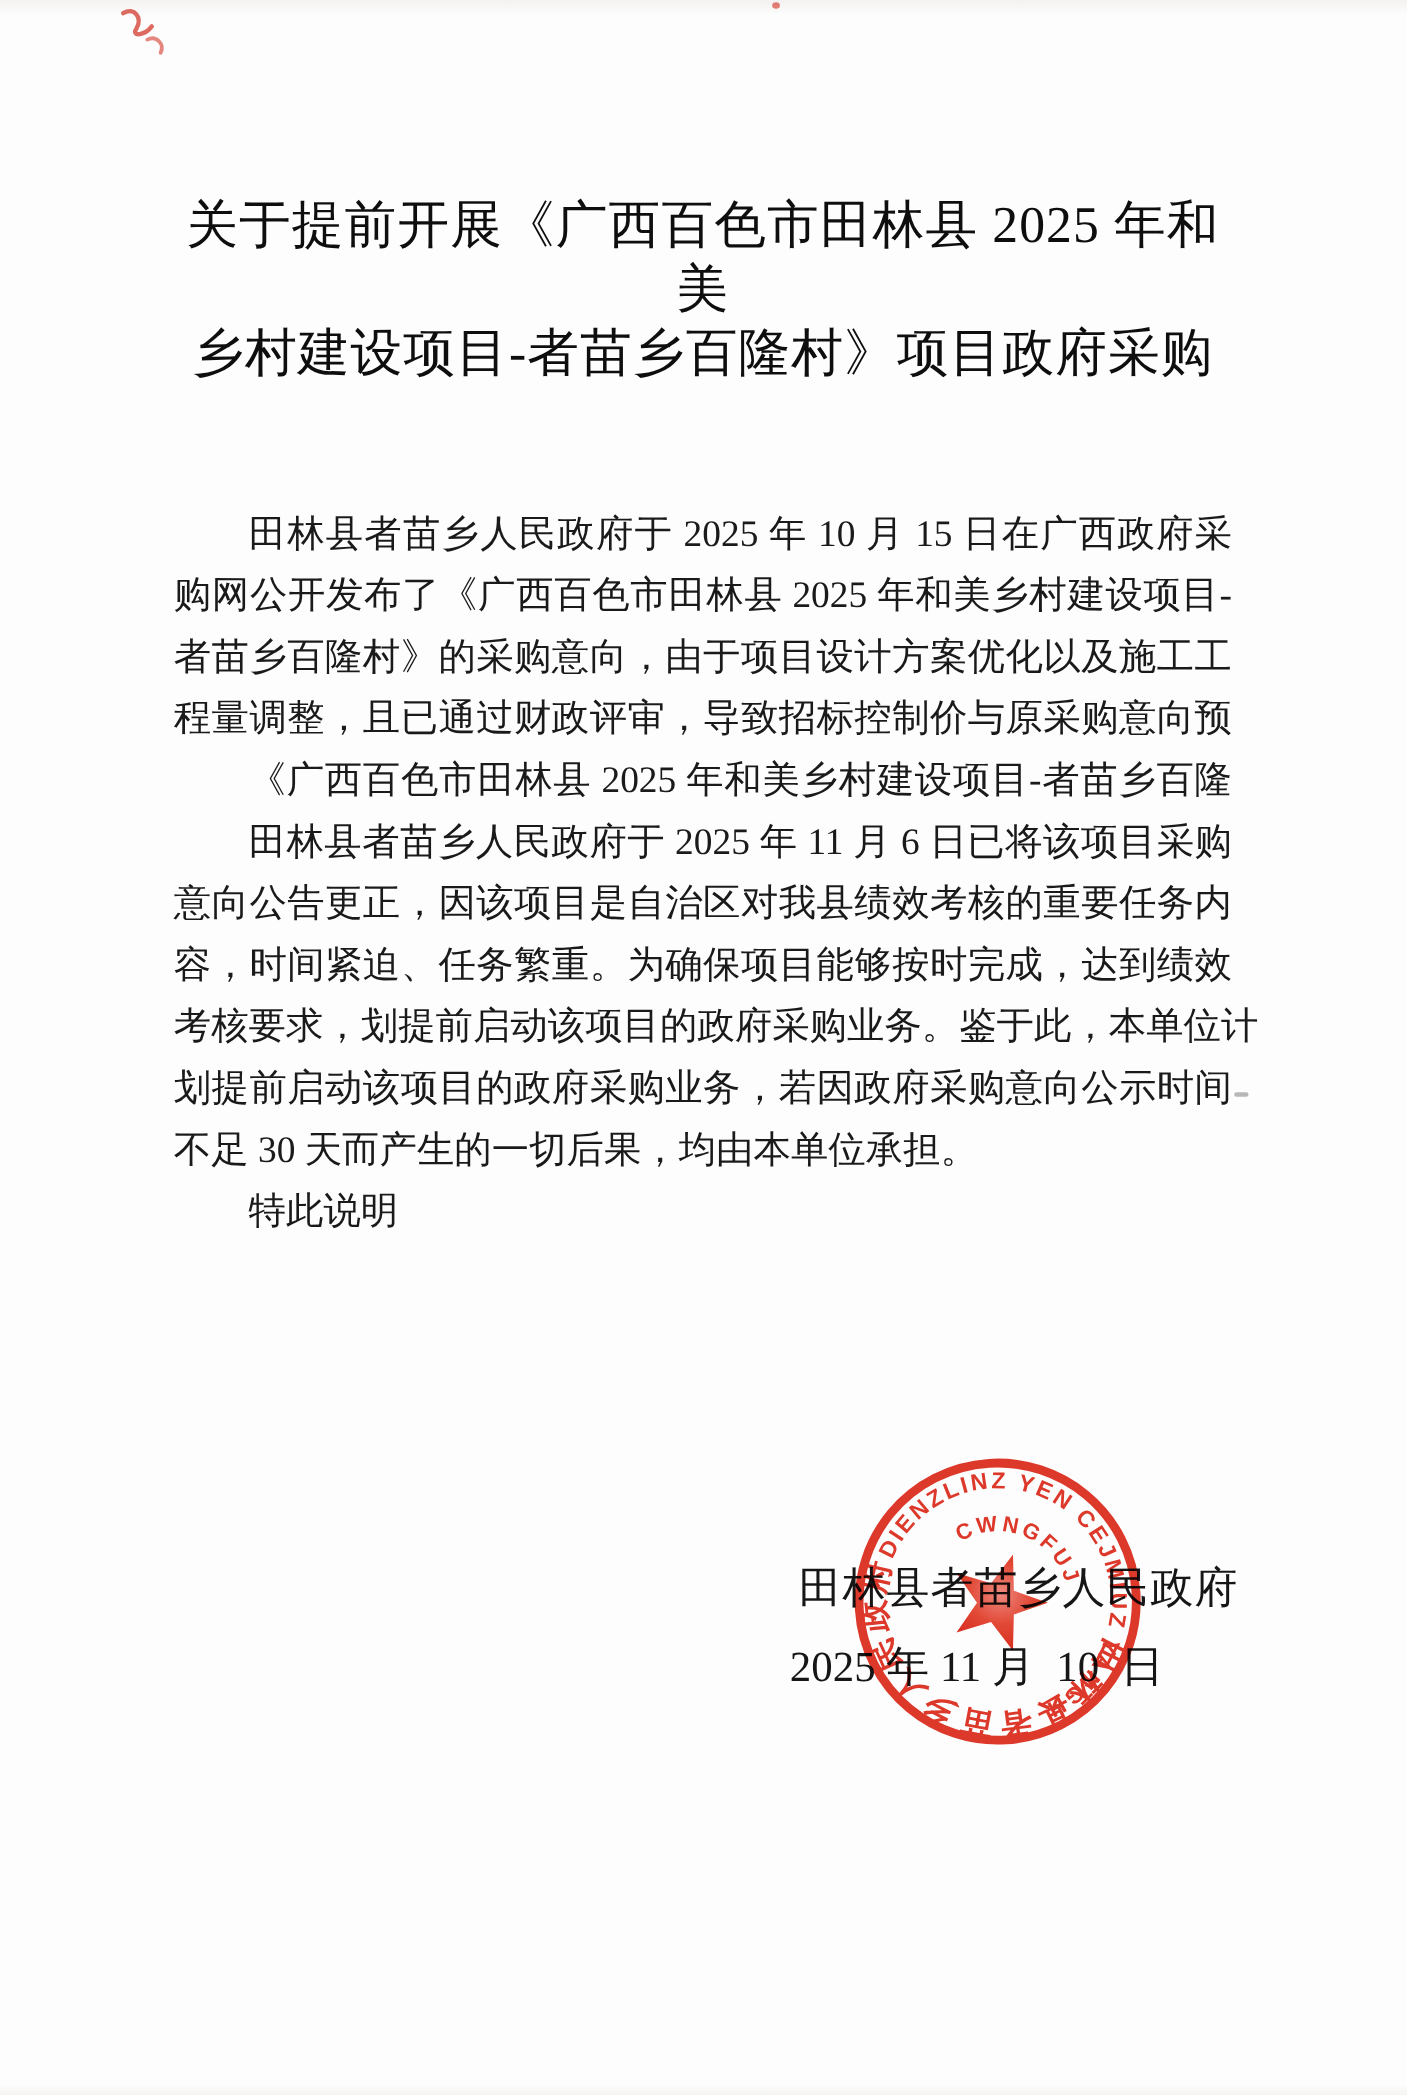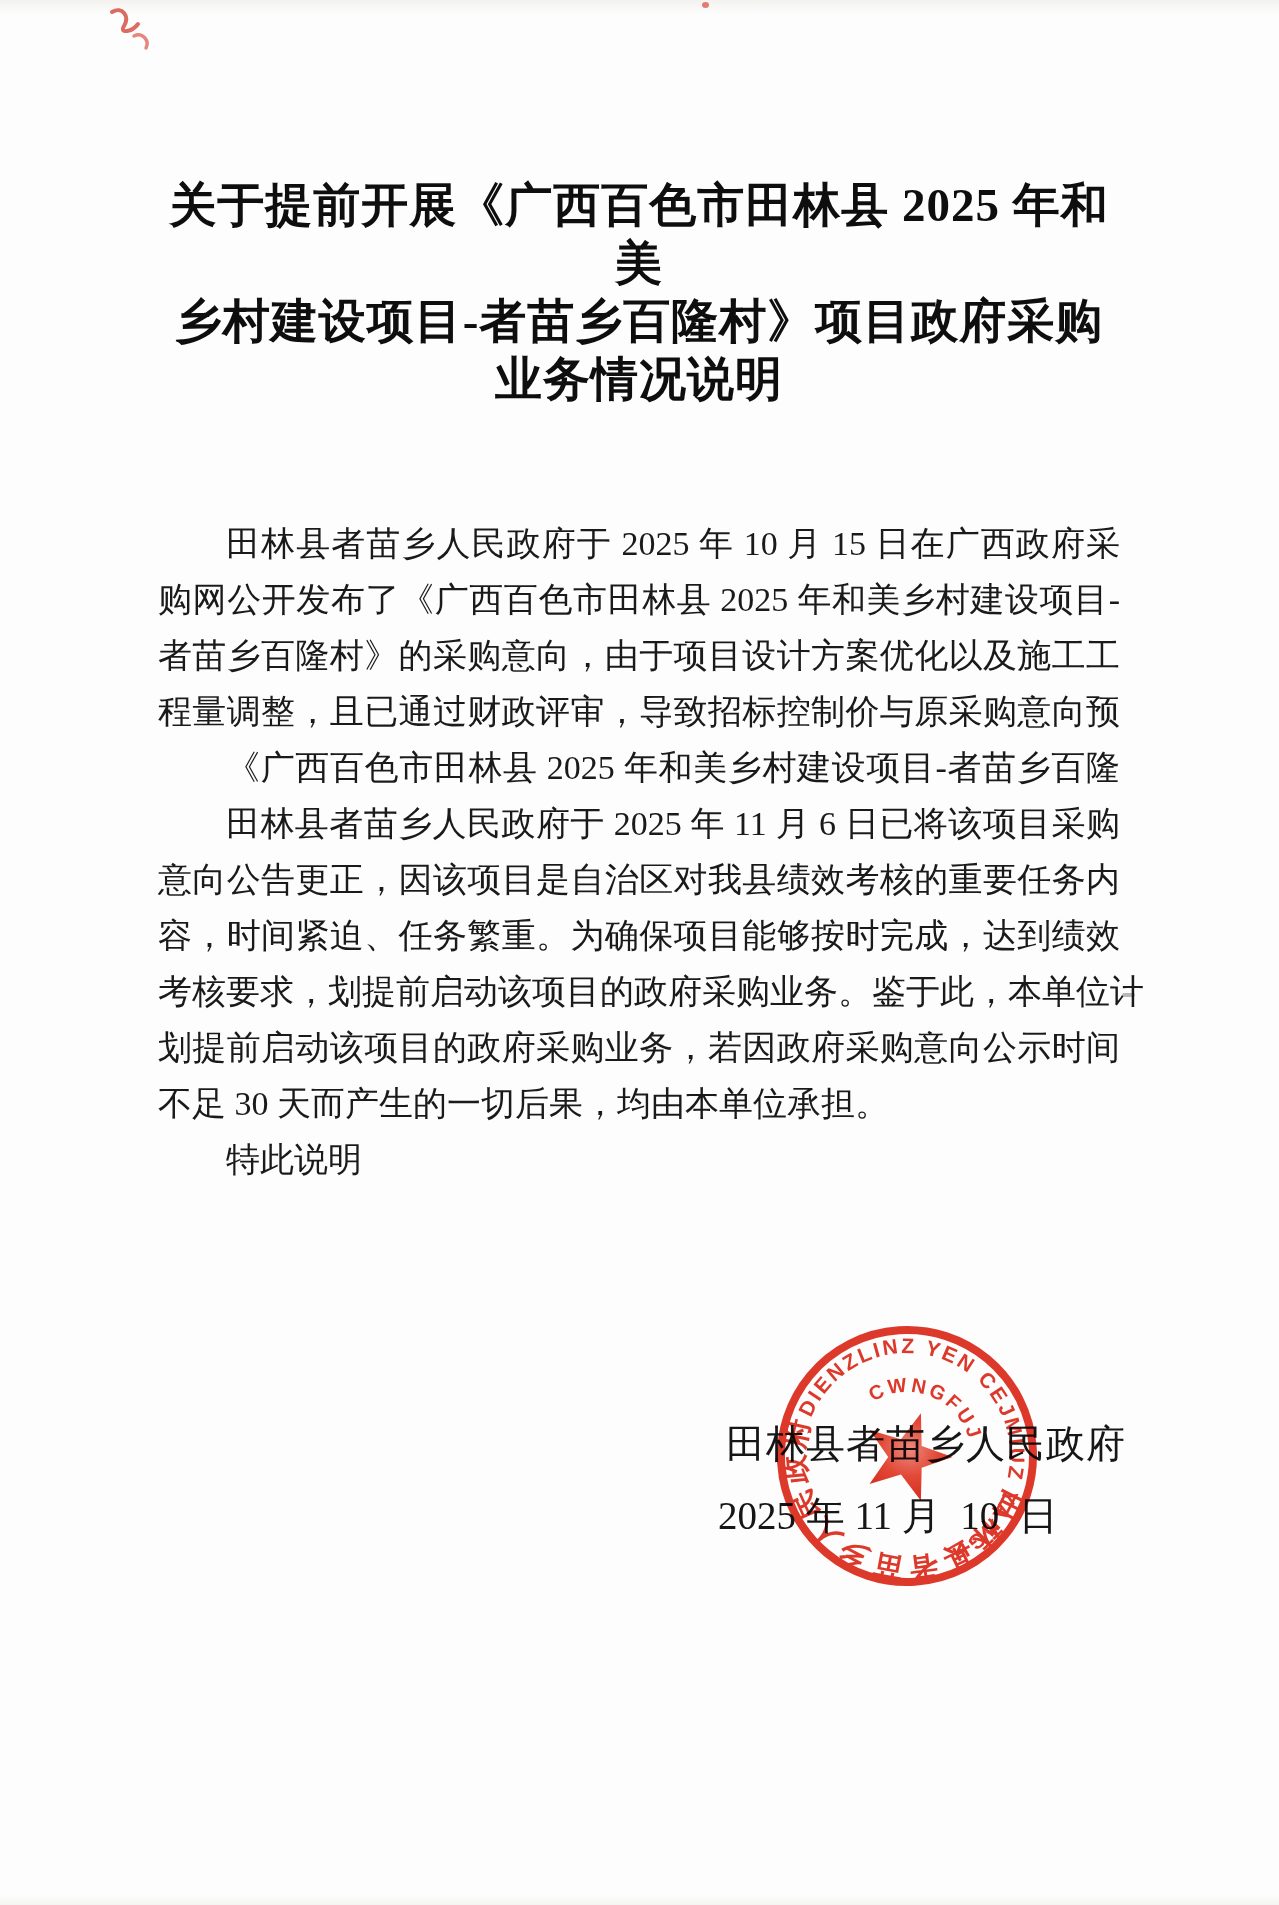--- a/index.html
+++ b/index.html
@@ -14,21 +14,21 @@
   .page::before{
     content:"";position:absolute;inset:0;
     background:linear-gradient(180deg, #f3f2f0 0px, rgba(255,255,255,0) 14px),
                linear-gradient(0deg, #f5f4f2 0px, rgba(255,255,255,0) 10px);
     pointer-events:none;
   }
   .content{
     position:absolute;left:158px;top:176px;width:962px;
   }
   .doc-title{
-    font-size:47px;line-height:58px;font-weight:bold;color:#0e0e0e;
+    font-size:47px;line-height:58px;font-weight:normal;color:#0e0e0e;
     text-align:center;letter-spacing:1px;
   }
   .doc-body{
     margin-top:108px;
     font-size:34px;line-height:56px;color:#1a1a1a;
   }
   .doc-body .line{
     text-align:justify;text-align-last:justify;
     white-space:nowrap;
   }
@@ -67,21 +67,20 @@
     <path d="M8 10 C 18 4, 26 14, 20 24 C 15 32, 28 30, 34 22" fill="none" stroke="#d2392c" stroke-width="4" stroke-linecap="round" opacity="0.75"></path>
     <path d="M30 34 C 38 30, 46 38, 42 46" fill="none" stroke="#d2392c" stroke-width="3.5" stroke-linecap="round" opacity="0.6"></path>
   </svg>
   <div class="red-dot"></div>
   <div class="gray-dash"></div>
 
   <div class="content">
     <div class="doc-title">
       <div>关于提前开展《广西百色市田林县 2025 年和美</div>
       <div>乡村建设项目-者苗乡百隆村》项目政府采购</div>
-      <div>业务情况说明</div>
     </div>
 
     <div class="doc-body" id="doc-body">
 
     <div class="line indent">田林县者苗乡人民政府于 2025 年 10 月 15 日在广西政府采</div>
         <div class="line">购网公开发布了《广西百色市田林县 2025 年和美乡村建设项目-</div>
         <div class="line">者苗乡百隆村》的采购意向，由于项目设计方案优化以及施工工</div>
         <div class="line">程量调整，且已通过财政评审，导致招标控制价与原采购意向预</div>
         <div class="line indent">《广西百色市田林县 2025 年和美乡村建设项目-者苗乡百隆</div>
         <div class="line indent">田林县者苗乡人民政府于 2025 年 11 月 6 日已将该项目采购</div>

